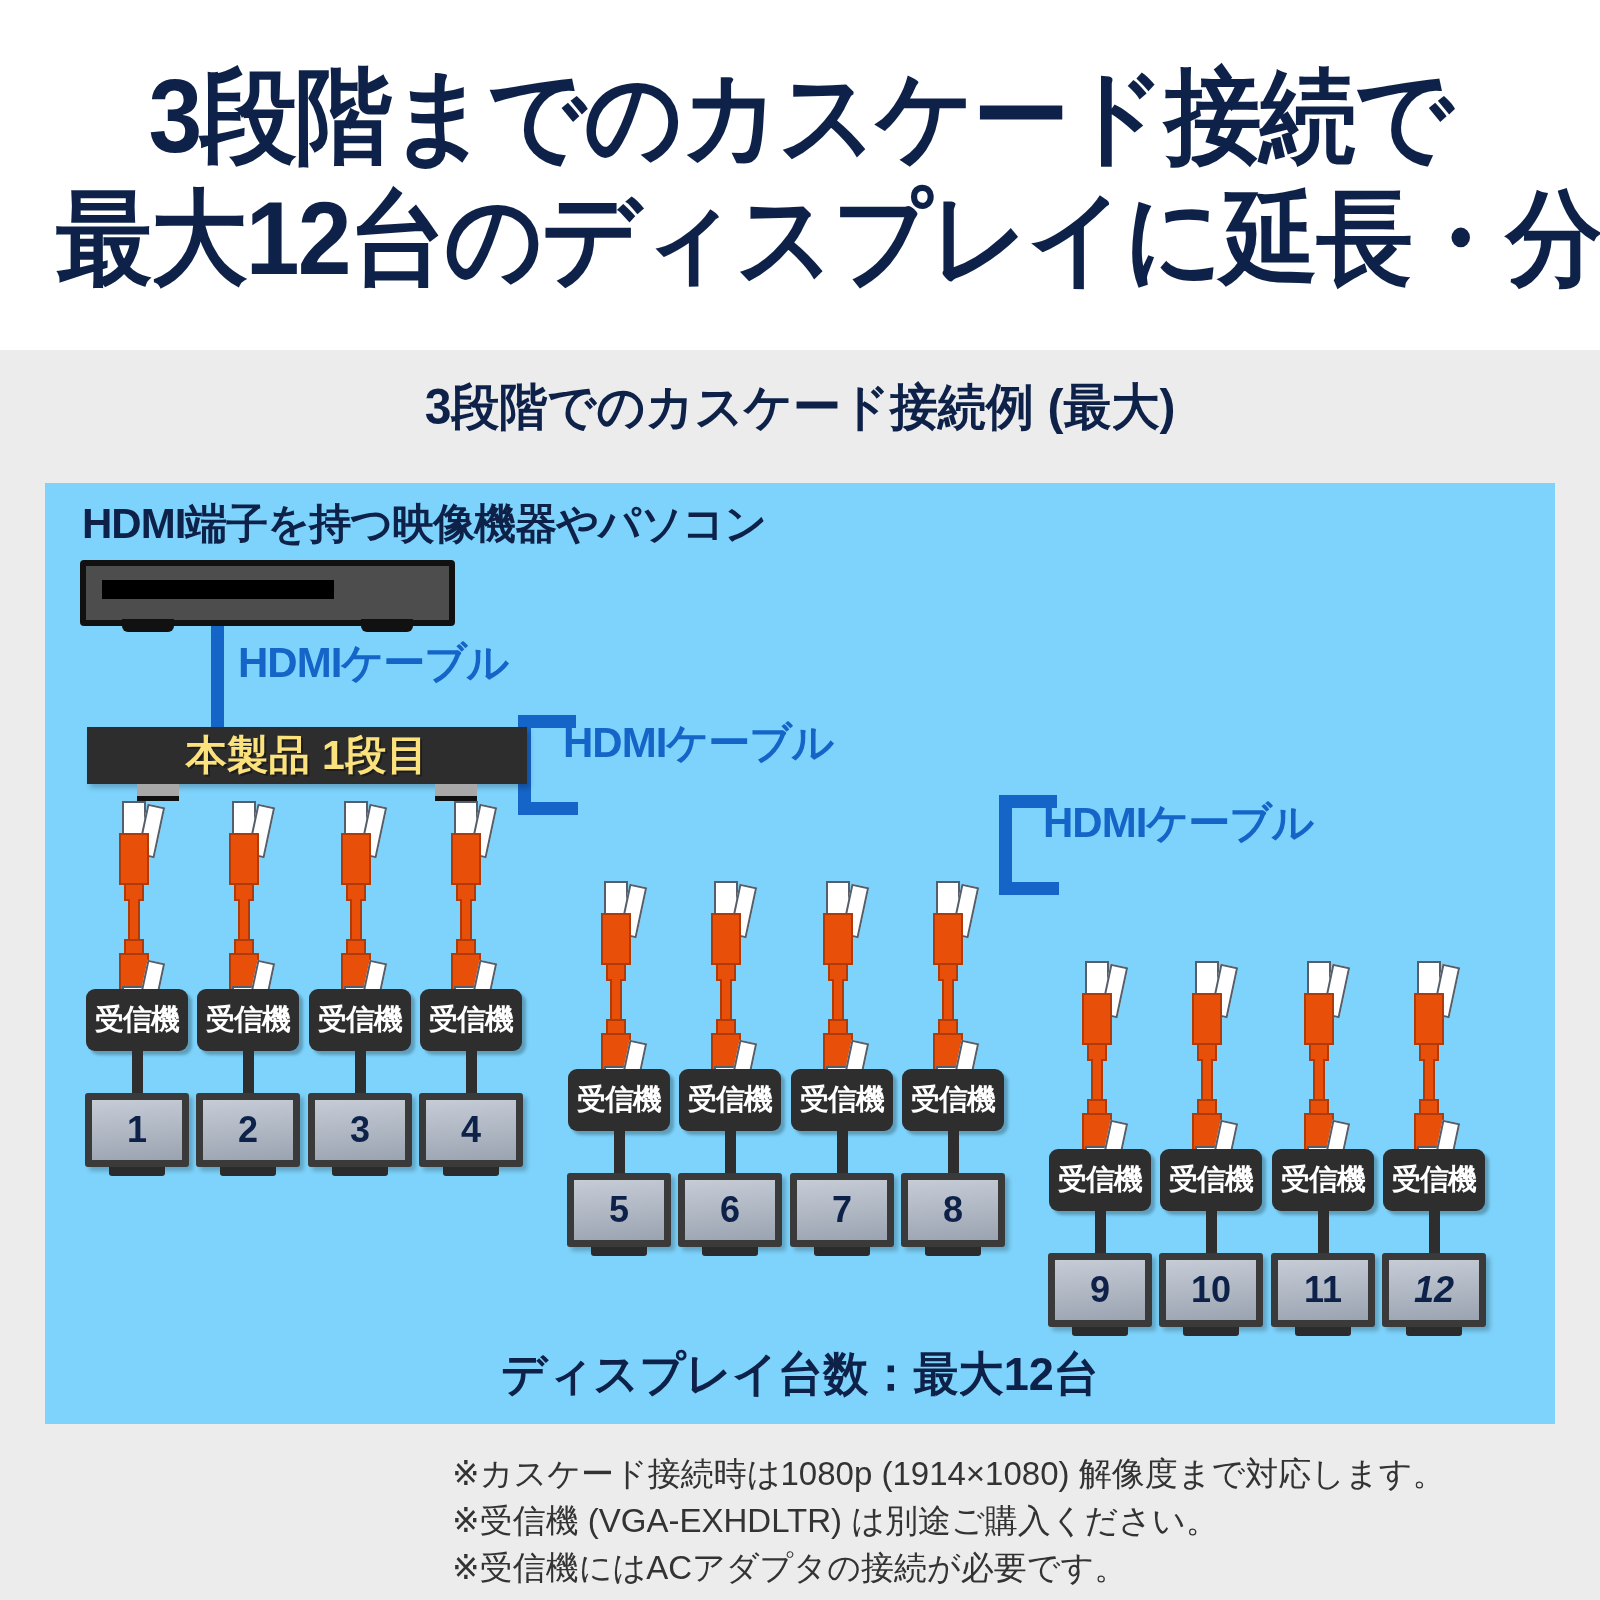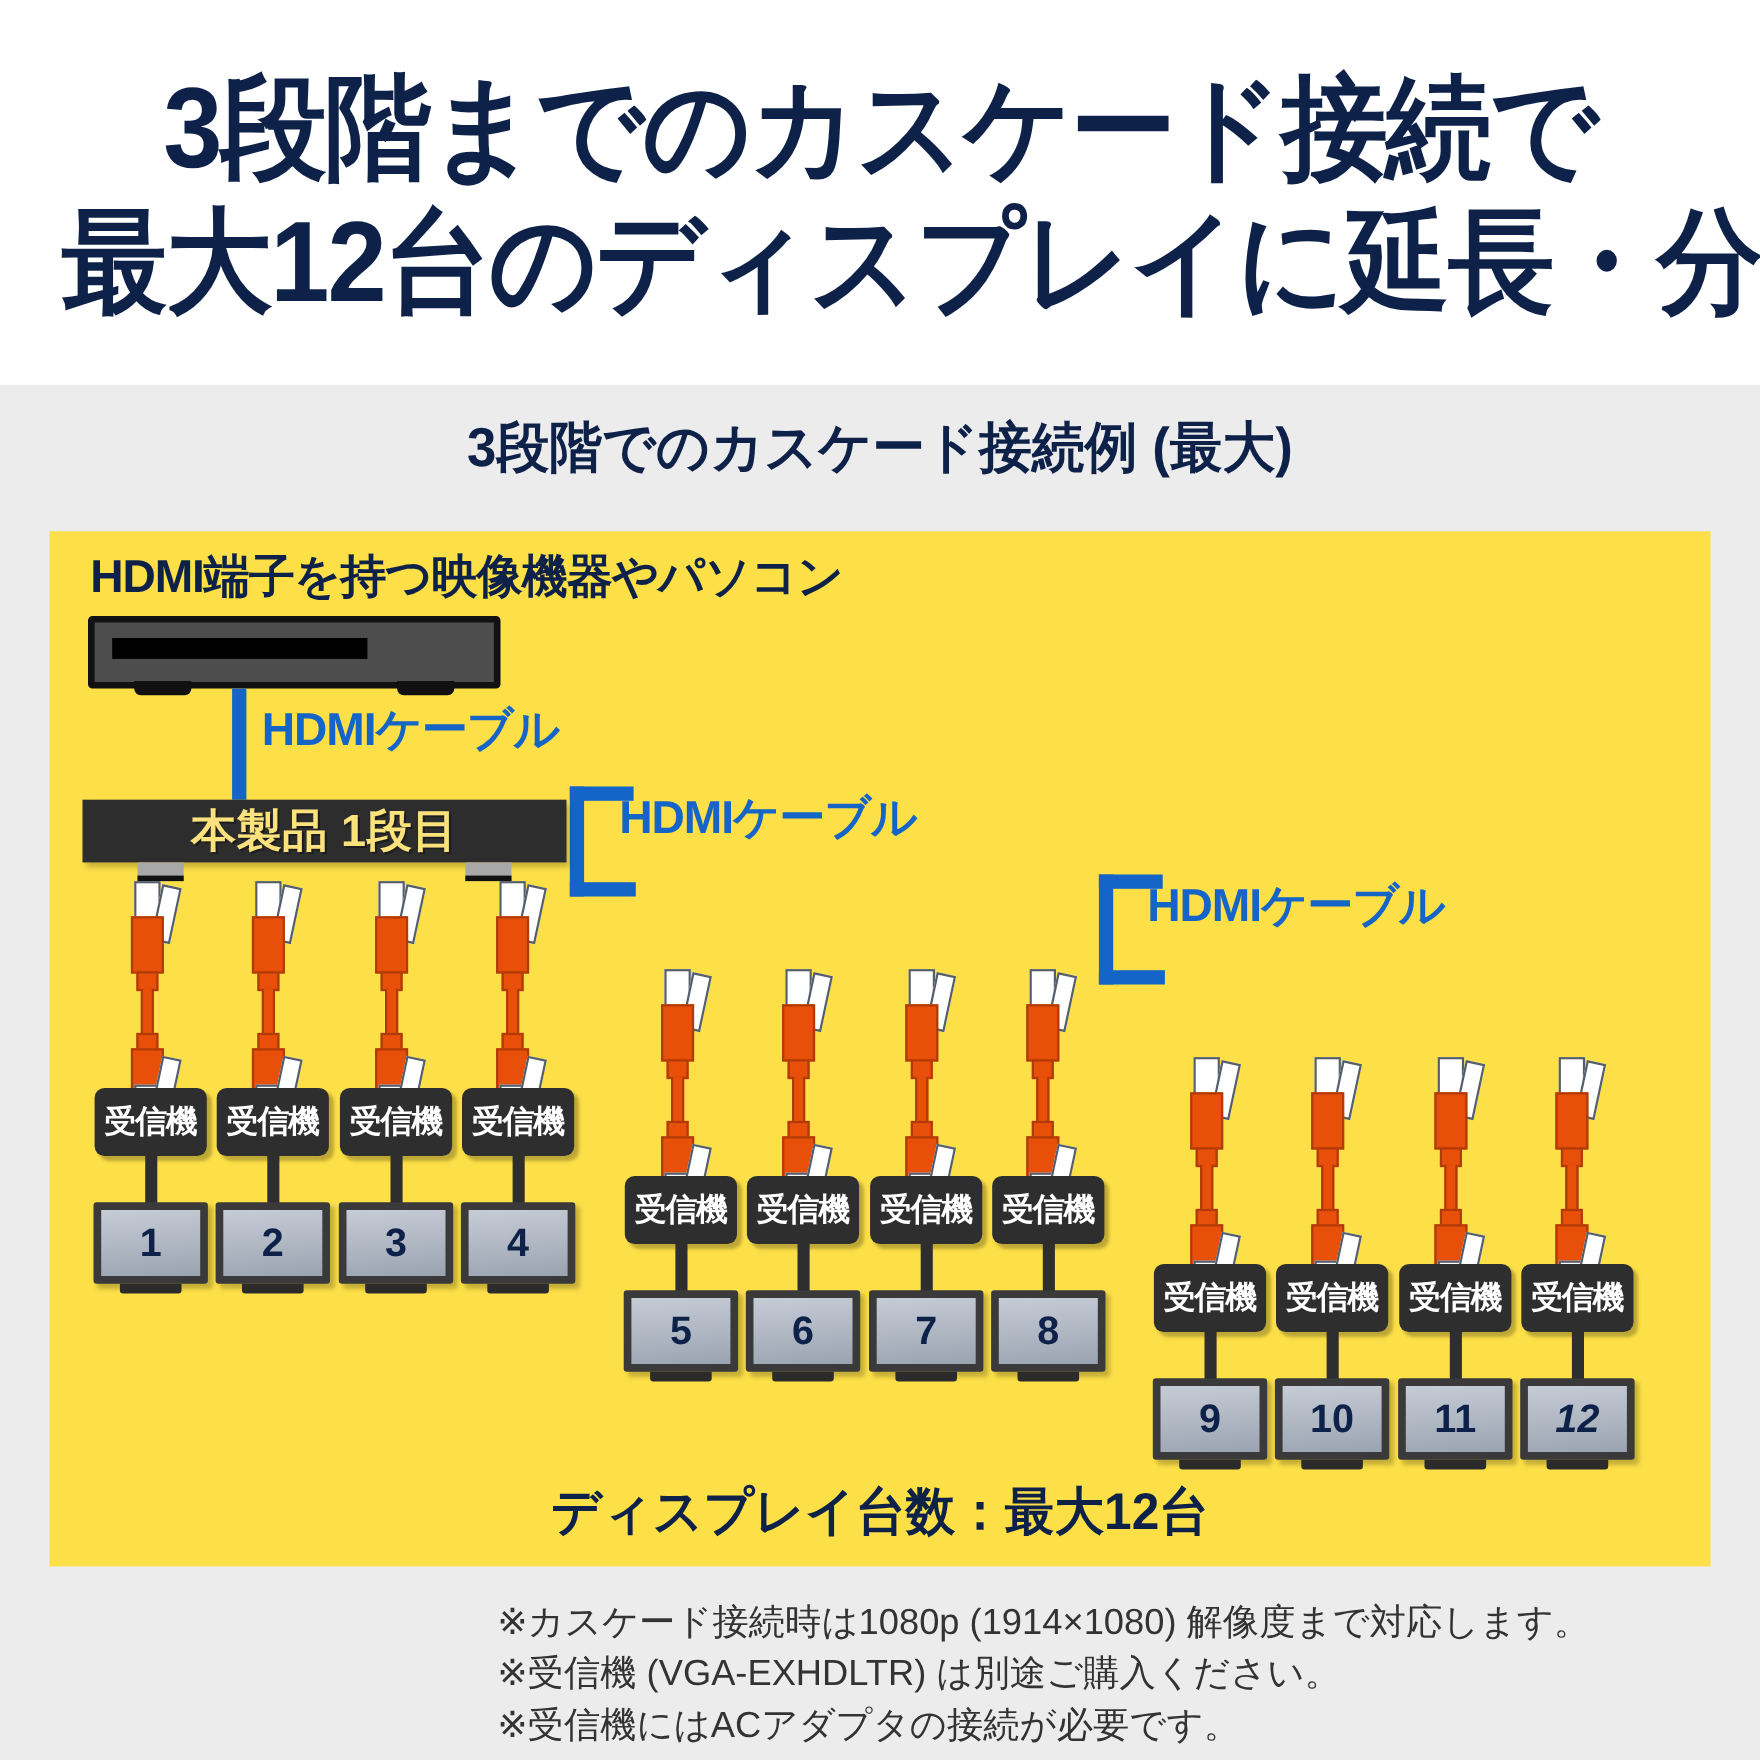--- a/index.html
+++ b/index.html
@@ -34,21 +34,21 @@
   }
   #section-subtitle{
     position:absolute;left:0;top:24px;width:1600px;text-align:center;
     color:#0d2149;font-weight:bold;font-size:50px;letter-spacing:0px;
     transform:scaleX(0.96);
     white-space:nowrap;
   }
   
   #diagram-panel{
     position:absolute;left:45px;top:133px;width:1510px;height:941px;
-    background:#fde047;
+    background:#7dd3fc;
   }
   
   #footnotes{
     position:absolute;left:452px;top:1100px;width:1120px;
     color:#333333;font-size:33px;line-height:47px;
     white-space:nowrap;
   }
   .footnote{display:block;}
 
   
@@ -192,21 +192,21 @@
     <div class="hdmi-seg" style="left:473px;top:232px;width:58px;height:13px;"></div>
     <div class="hdmi-seg" style="left:473px;top:232px;width:13px;height:100px;"></div>
     <div class="hdmi-seg" style="left:473px;top:319px;width:60px;height:13px;"></div>
     <div class="hdmi-label" style="left:518px;top:232px;">HDMIケーブル</div>
 
     <div class="hdmi-seg" style="left:954px;top:312px;width:58px;height:13px;"></div>
     <div class="hdmi-seg" style="left:954px;top:312px;width:13px;height:100px;"></div>
     <div class="hdmi-seg" style="left:954px;top:399px;width:60px;height:13px;"></div>
     <div class="hdmi-label" style="left:998px;top:312px;">HDMIケーブル</div>
 
-    <div class="stage-box" style="left:30px;top:244px;width:440px;height:57px;">
+    <div class="stage-box" style="left:42px;top:244px;width:440px;height:57px;">
       <div class="stage-label">本製品 1段目</div>
       <div class="stage-foot" style="left:50px;"></div>
       <div class="stage-foot" style="right:50px;"></div>
     </div>
 
     <div class="lan" style="left:68px;top:318px;height:185px;">
       <div class="lan-plug" style="top:0;"></div>
       <div class="lan-clip" style="left:29px;top:4px;transform:rotate(12deg);"></div>
       <div class="lan-boot" style="top:32px;height:52px;"></div>
       <div class="lan-neck" style="top:82px;height:18px;"></div>

